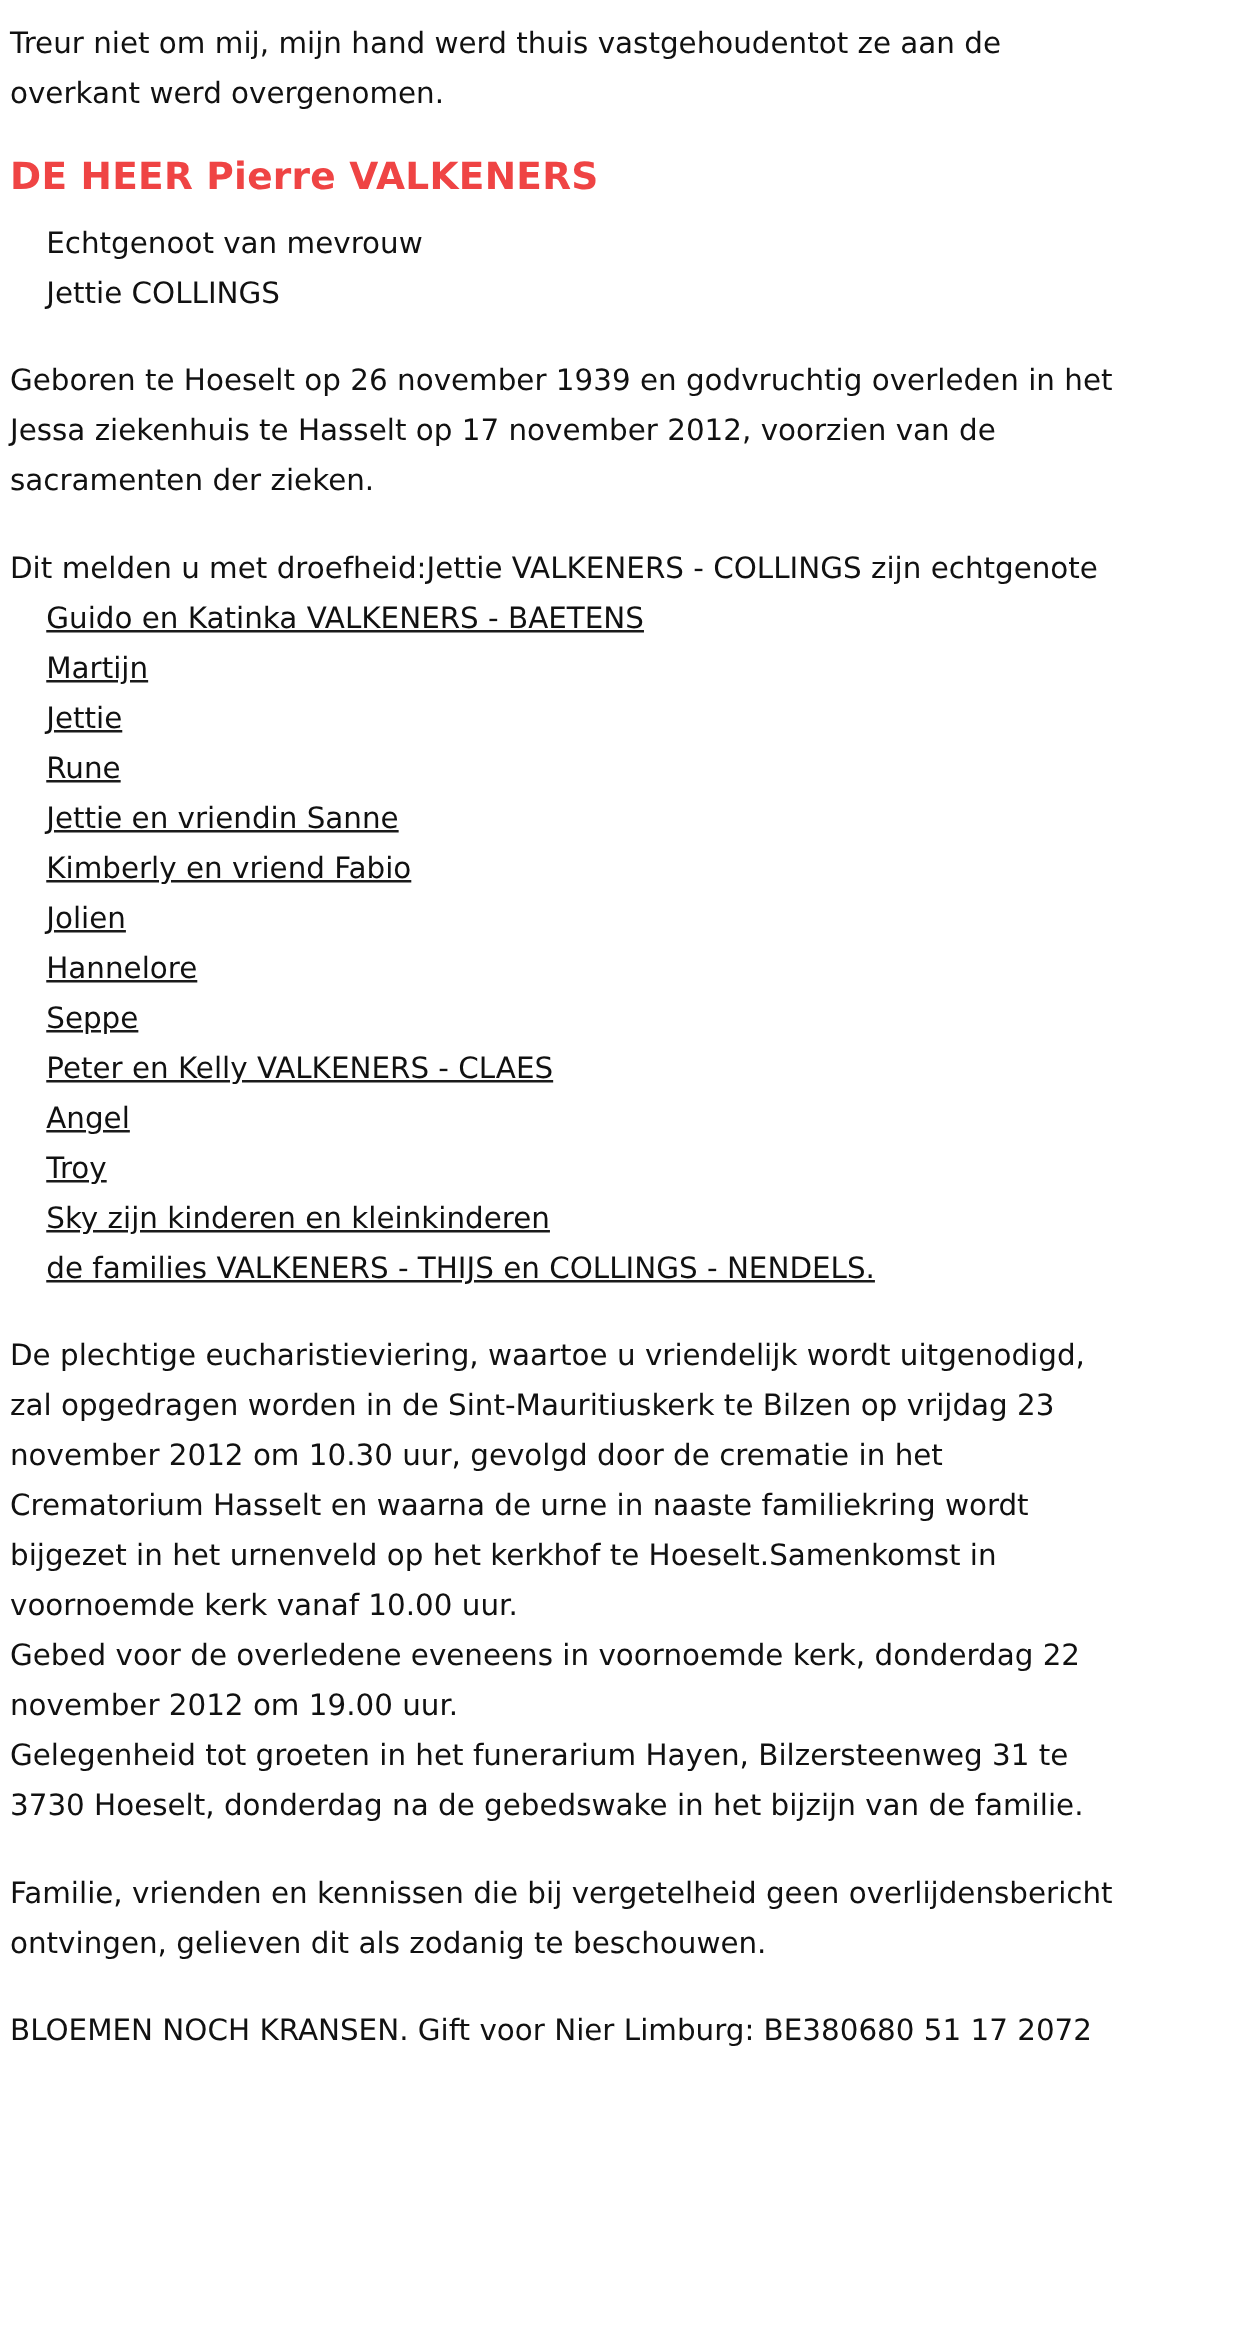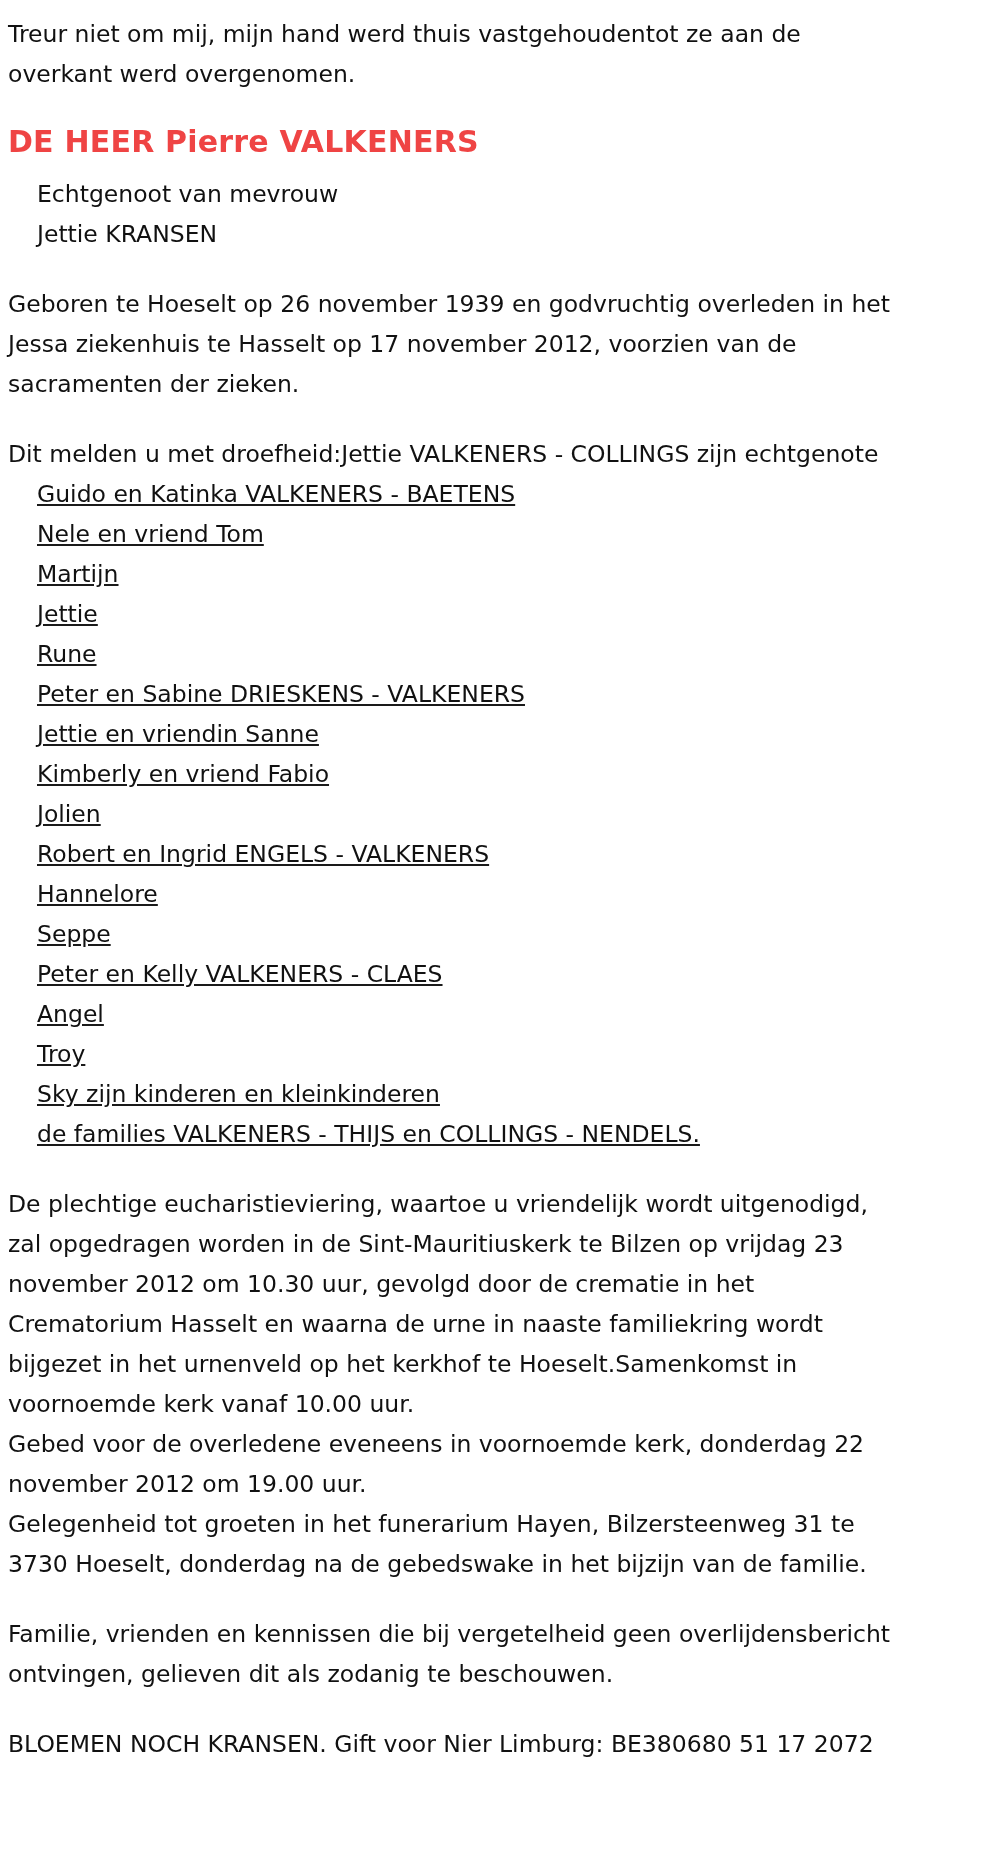--- a/index.html
+++ b/index.html
@@ -49,41 +49,38 @@
 </head>
 <body>
 
 <div class="page">
 
   <p class="para block">Treur niet om mij, mijn hand werd thuis vastgehoudentot ze aan de overkant werd overgenomen.</p>
 
   <h1 class="deceased-name">DE HEER Pierre VALKENERS</h1>
 
   <div class="line">Echtgenoot van mevrouw</div>
-  <div class="line">Jettie KRANSEN</div>
+  <div class="line">Jettie COLLINGS</div>
 
   <div class="spacer-md"></div>
 
   <p class="para block">Geboren te Hoeselt op 26 november 1939 en godvruchtig overleden in het Jessa ziekenhuis te Hasselt op 17 november 2012, voorzien van de sacramenten der zieken.</p>
 
   <div class="spacer-md"></div>
 
   <p class="para block">Dit melden u met droefheid:Jettie VALKENERS - COLLINGS zijn echtgenote</p>
 
   <div class="list">
     <span class="line">Guido en Katinka VALKENERS - BAETENS</span>
-    <span class="line">Nele en vriend Tom</span>
     <span class="line">Martijn</span>
     <span class="line">Jettie</span>
     <span class="line">Rune</span>
-    <span class="line">Peter en Sabine DRIESKENS - VALKENERS</span>
     <span class="line">Jettie en vriendin Sanne</span>
     <span class="line">Kimberly en vriend Fabio</span>
     <span class="line">Jolien</span>
-    <span class="line">Robert en Ingrid ENGELS - VALKENERS</span>
     <span class="line">Hannelore</span>
     <span class="line">Seppe</span>
     <span class="line">Peter en Kelly VALKENERS - CLAES</span>
     <span class="line">Angel</span>
     <span class="line">Troy</span>
     <span class="line">Sky zijn kinderen en kleinkinderen</span>
     <span class="line">de families VALKENERS - THIJS en COLLINGS - NENDELS.</span>
   </div>
 
   <div class="spacer-md"></div>

